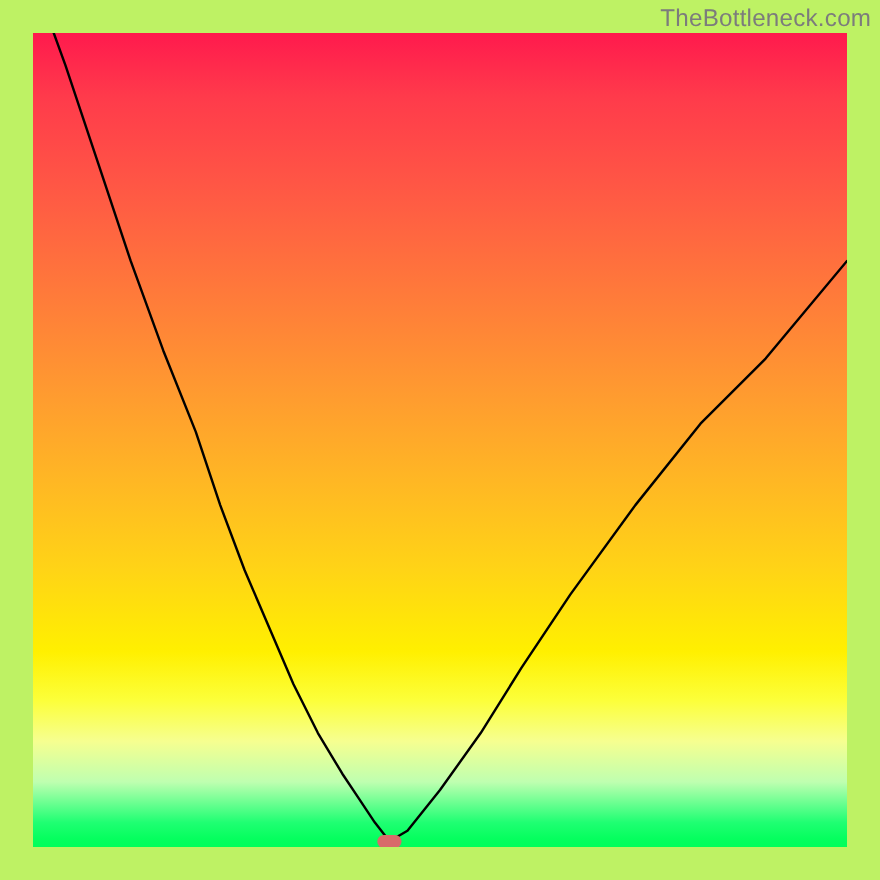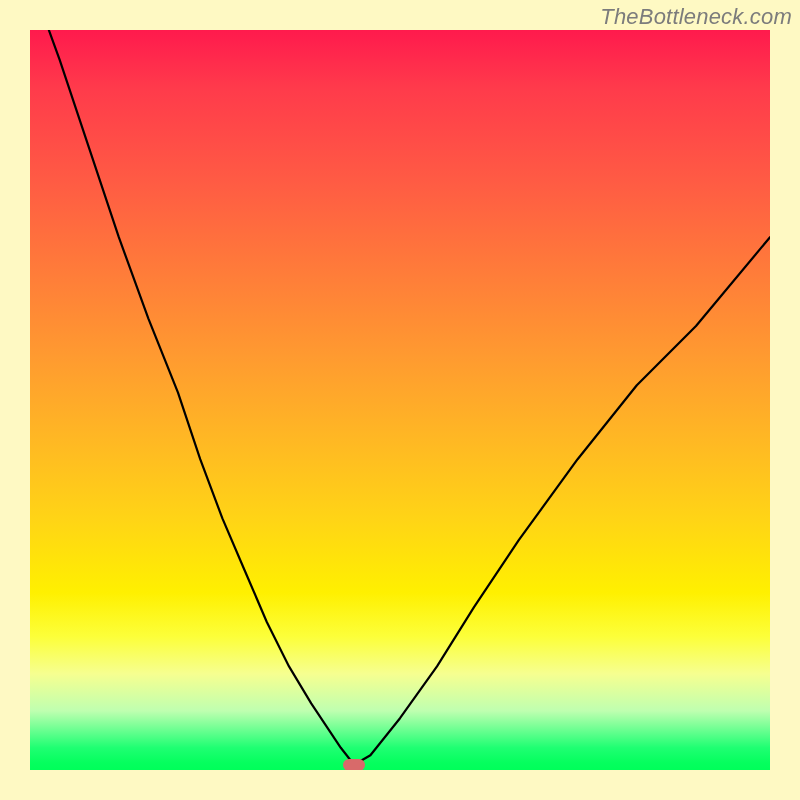--- a/index.html
+++ b/index.html
@@ -7,22 +7,21 @@
     padding: 0;
     width: 800px;
     height: 800px;
     background: #000000;
     overflow: hidden;
   }
   .frame {
     position: relative;
     width: 800px;
     height: 800px;
-    background: #fef9c3;
-    font-style: italic;
+    background: #bef264;
   }
   .plot-area {
     position: absolute;
     left: 30px;
     top: 30px;
     width: 740px;
     height: 740px;
     overflow: hidden;
   }
   .gradient-bg {

